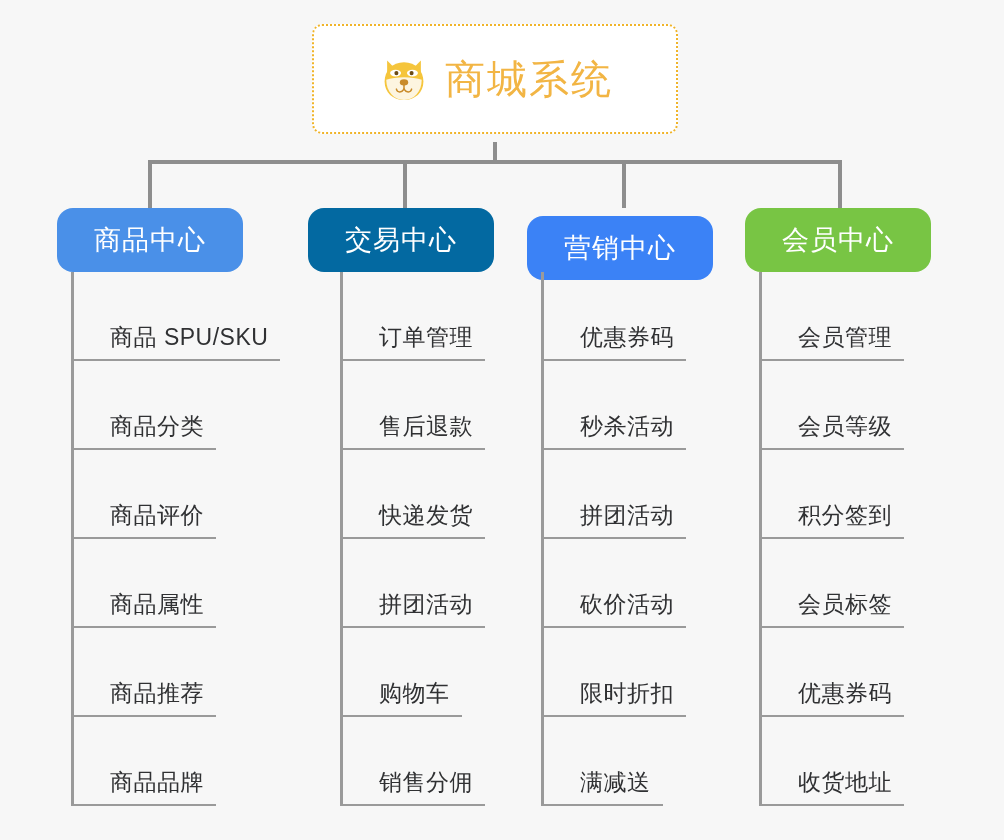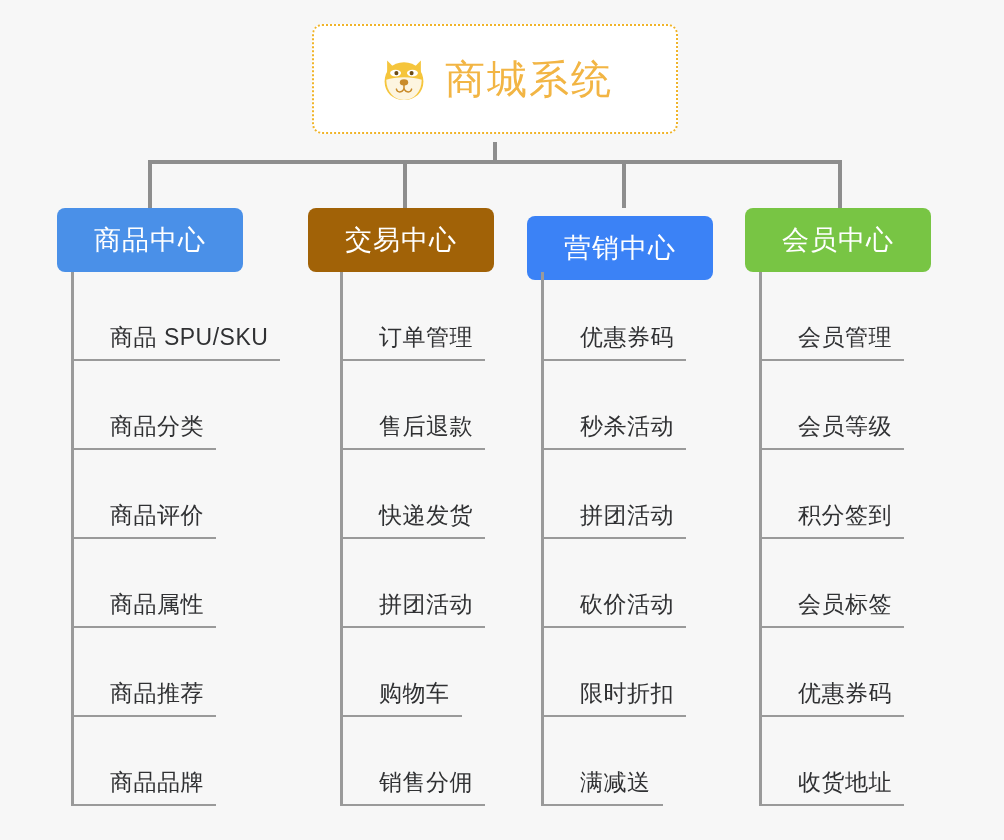--- a/index.html
+++ b/index.html
@@ -55,21 +55,21 @@
     background: #8e8e8e;
   }
   .v-line { width: 4px; }
   .h-line { height: 4px; }
 
   
   .cat-box {
     position: absolute;
     height: 64px;
     box-sizing: border-box;
-    border-radius: 8px;
+    border-radius: 16px;
     display: flex;
     align-items: center;
     justify-content: center;
     color: #ffffff;
     font-size: 27px;
     letter-spacing: 1px;
     white-space: nowrap;
   }
 
   
@@ -127,21 +127,21 @@
   <div class="line h-line" style="left:150px; top:160px; width:690px;"></div>
 
   <div class="line v-line" style="left:148px; top:160px; height:48px;"></div>
   <div class="line v-line" style="left:403px; top:160px; height:48px;"></div>
   <div class="line v-line" style="left:622px; top:160px; height:48px;"></div>
   <div class="line v-line" style="left:838px; top:160px; height:48px;"></div>
 
   <div class="cat-box" style="left: 57px; top: 208px; width: 186px; background: rgb(74, 144, 232);">
     <span>商品中心</span>
   </div>
-  <div class="cat-box" style="left: 308px; top: 208px; width: 186px; background: #a16207;">
+  <div class="cat-box" style="left: 308px; top: 208px; width: 186px; background: #0369a1;">
     <span>交易中心</span>
   </div>
   <div class="cat-box" style="left: 527px; top: 216px; width: 186px; background: #3b82f6;">
     <span>营销中心</span>
   </div>
   <div class="cat-box" style="left: 745px; top: 208px; width: 186px; background: rgb(120, 197, 68);">
     <span>会员中心</span>
   </div>
 
   <div class="leaf-col" id="col-0" style="left:71px;">

